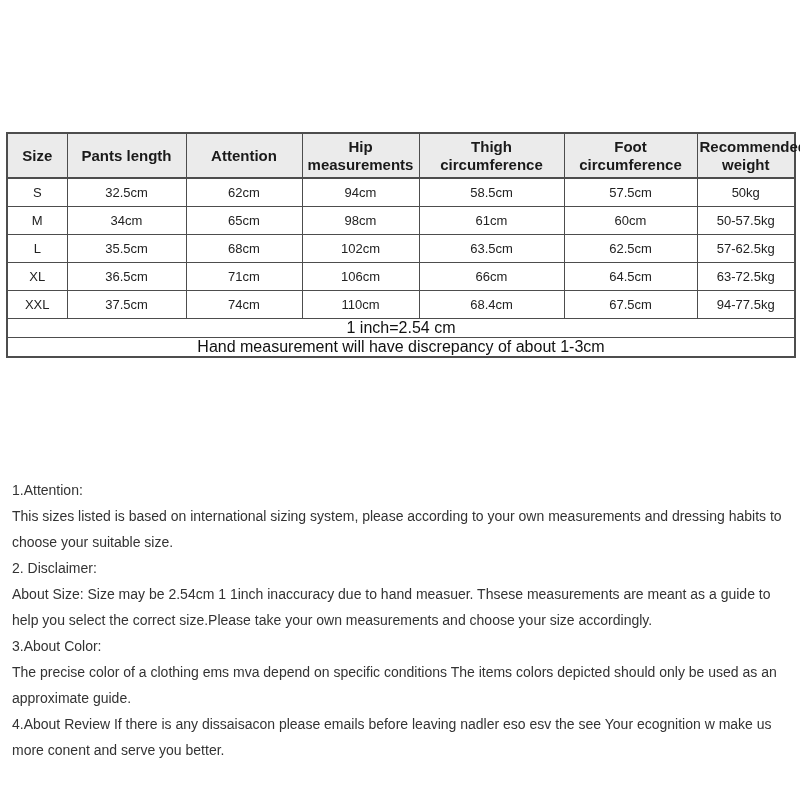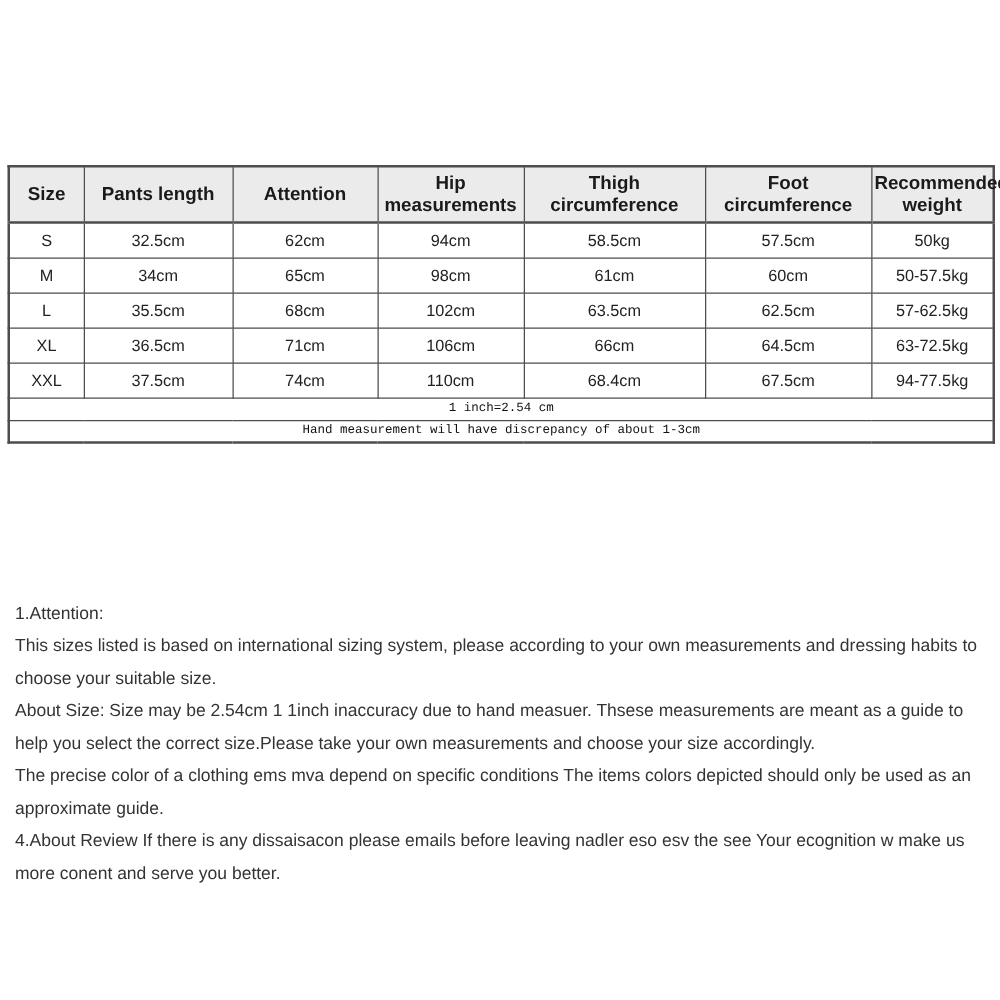--- a/index.html
+++ b/index.html
@@ -43,22 +43,22 @@
     font-size: 13px;
     color: #222222;
     text-align: center;
     vertical-align: middle;
     border: 1px solid var(--border-color);
     background: #ffffff;
     padding: 0 2px;
   }
   table.size-chart td.footnote-cell {
     height: 18px;
-    font-family: Liberation Mono, monospace;
-    font-size: 10px;
+    font-family: Liberation Sans, sans-serif;
+    font-size: 16px;
     color: #111111;
     letter-spacing: 0px;
   }
 
   .notes {
     position: absolute;
     left: 12px;
     top: 477px;
     width: 786px;
     font-family: "Liberation Sans", sans-serif;
@@ -145,16 +145,18 @@
       <tr>
         <td class="footnote-cell" colspan="7">Hand measurement will have discrepancy of about 1-3cm</td>
       </tr>
     </tbody>
   </table>
 </div>
 
 <div class="notes">
   <p>1.Attention:</p>
   <p>This sizes listed is based on international sizing system, please according to your own measurements and dressing habits to choose your suitable size.</p>
+  <p>2. Disclaimer:</p>
   <p>About Size: Size may be 2.54cm 1 1inch inaccuracy due to hand measuer. Thsese measurements are meant as a guide to help you select the correct size.Please take your own measurements and choose your size accordingly.</p>
+  <p>3.About Color:</p>
   <p>The precise color of a clothing ems mva depend on specific conditions The items colors depicted should only be used as an approximate guide.</p>
   <p>4.About Review If there is any dissaisacon please emails before leaving nadler eso esv the see Your ecognition w make us more conent and serve you better.</p>
 </div>
 
 </body></html>

